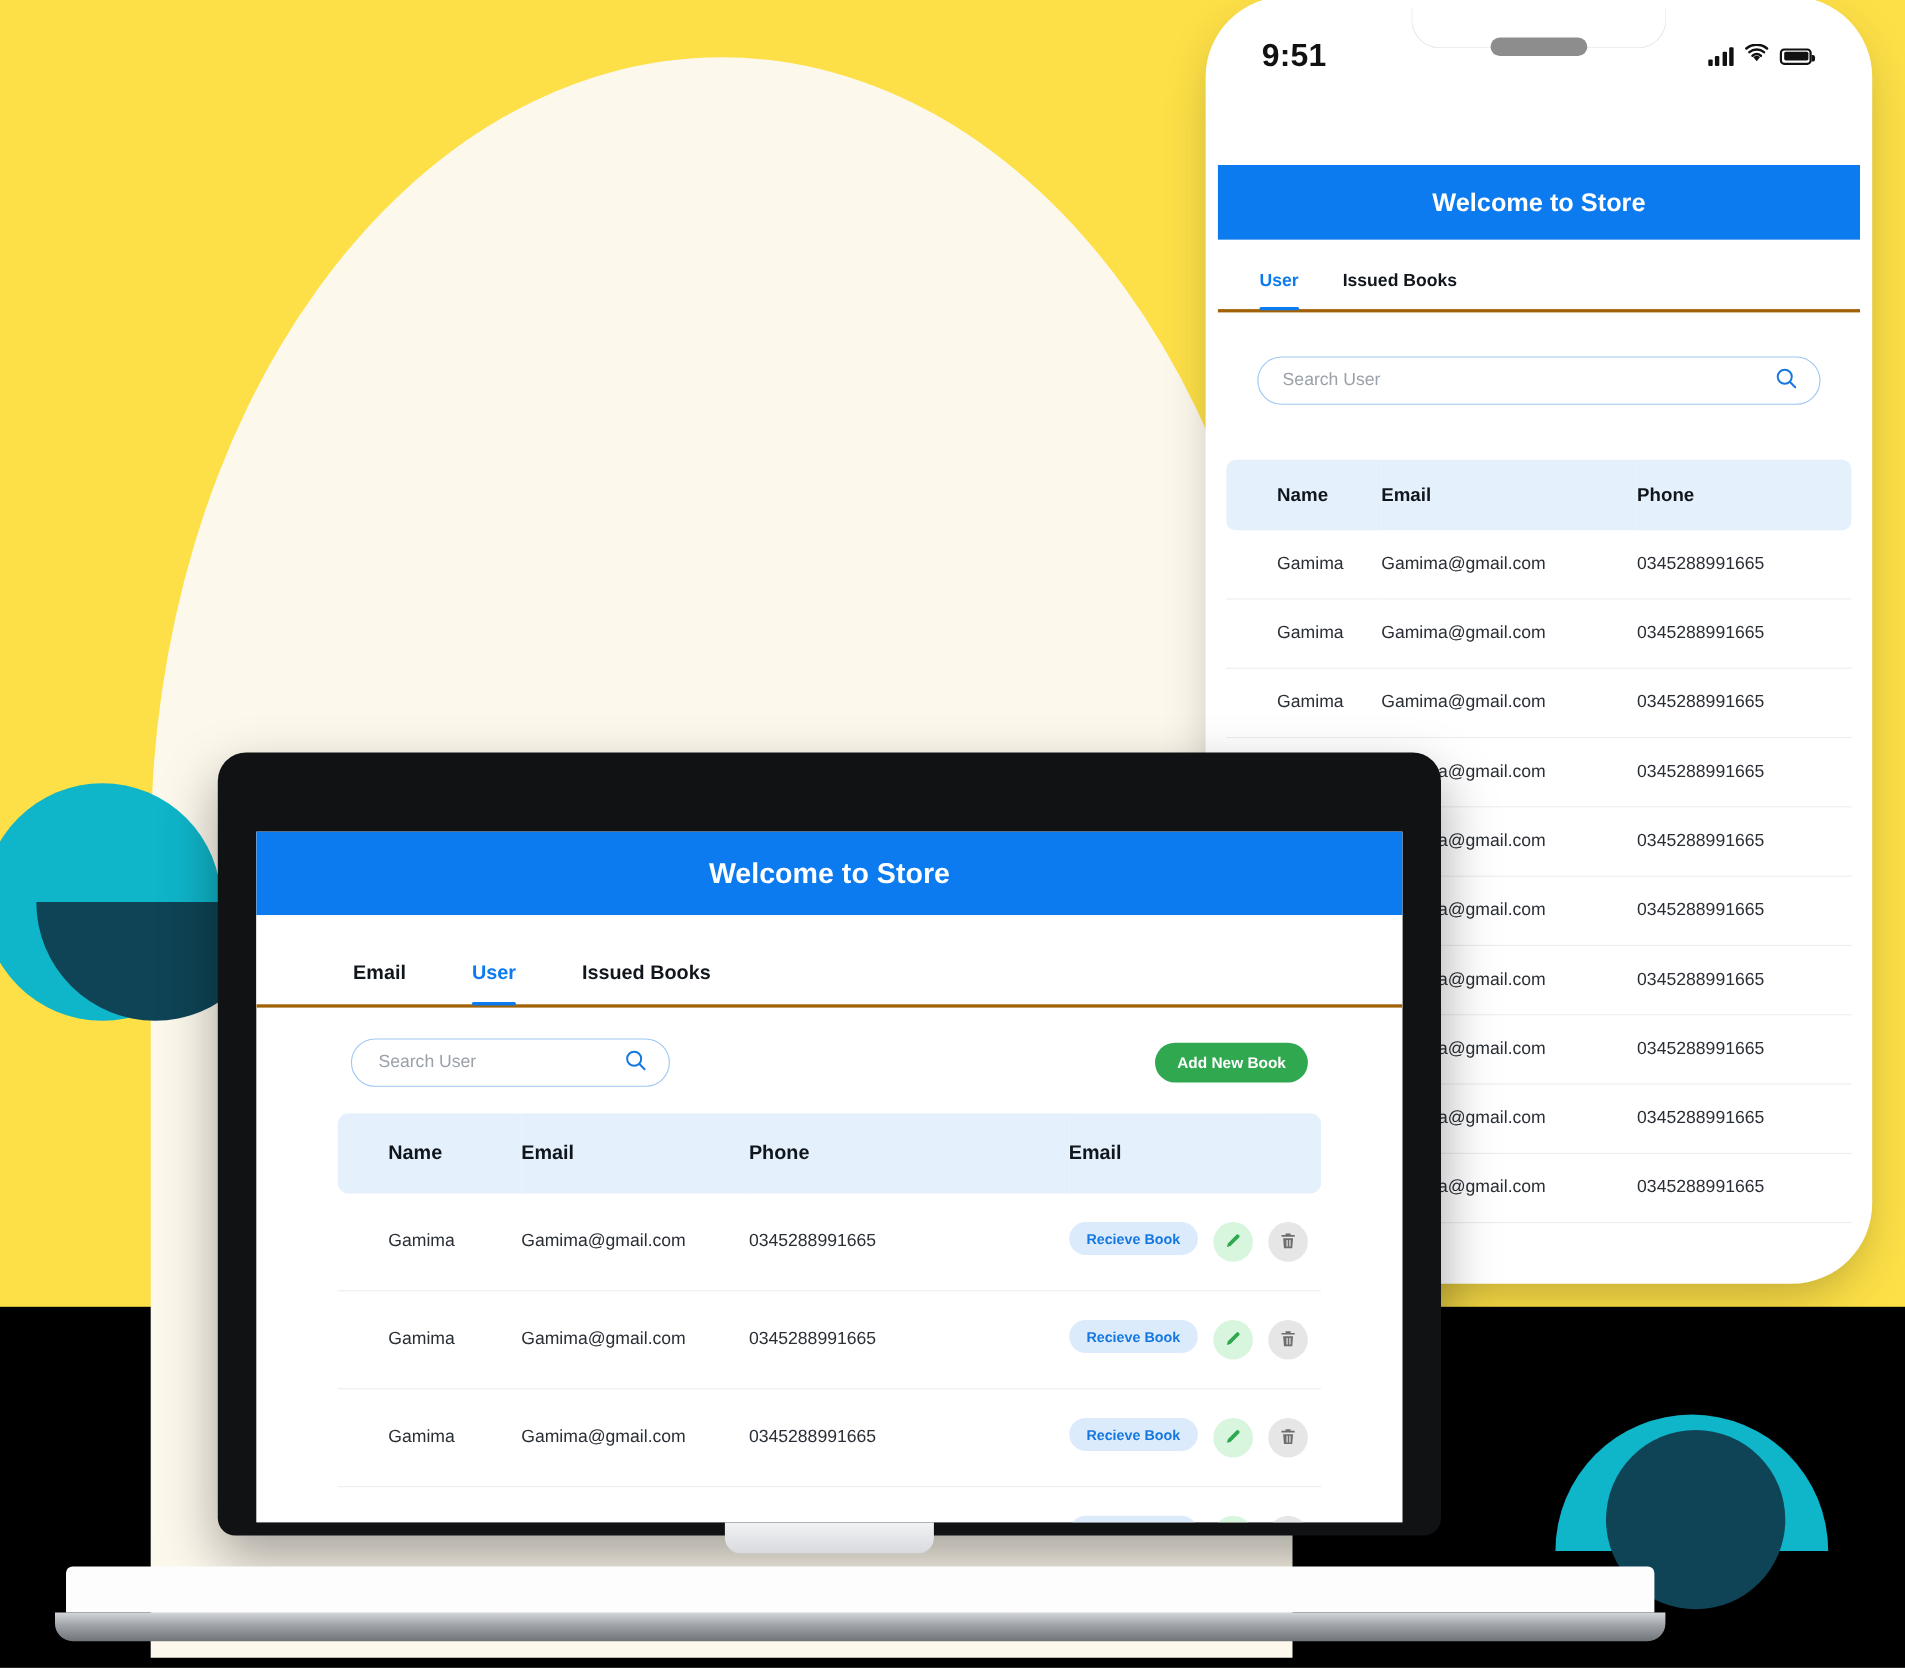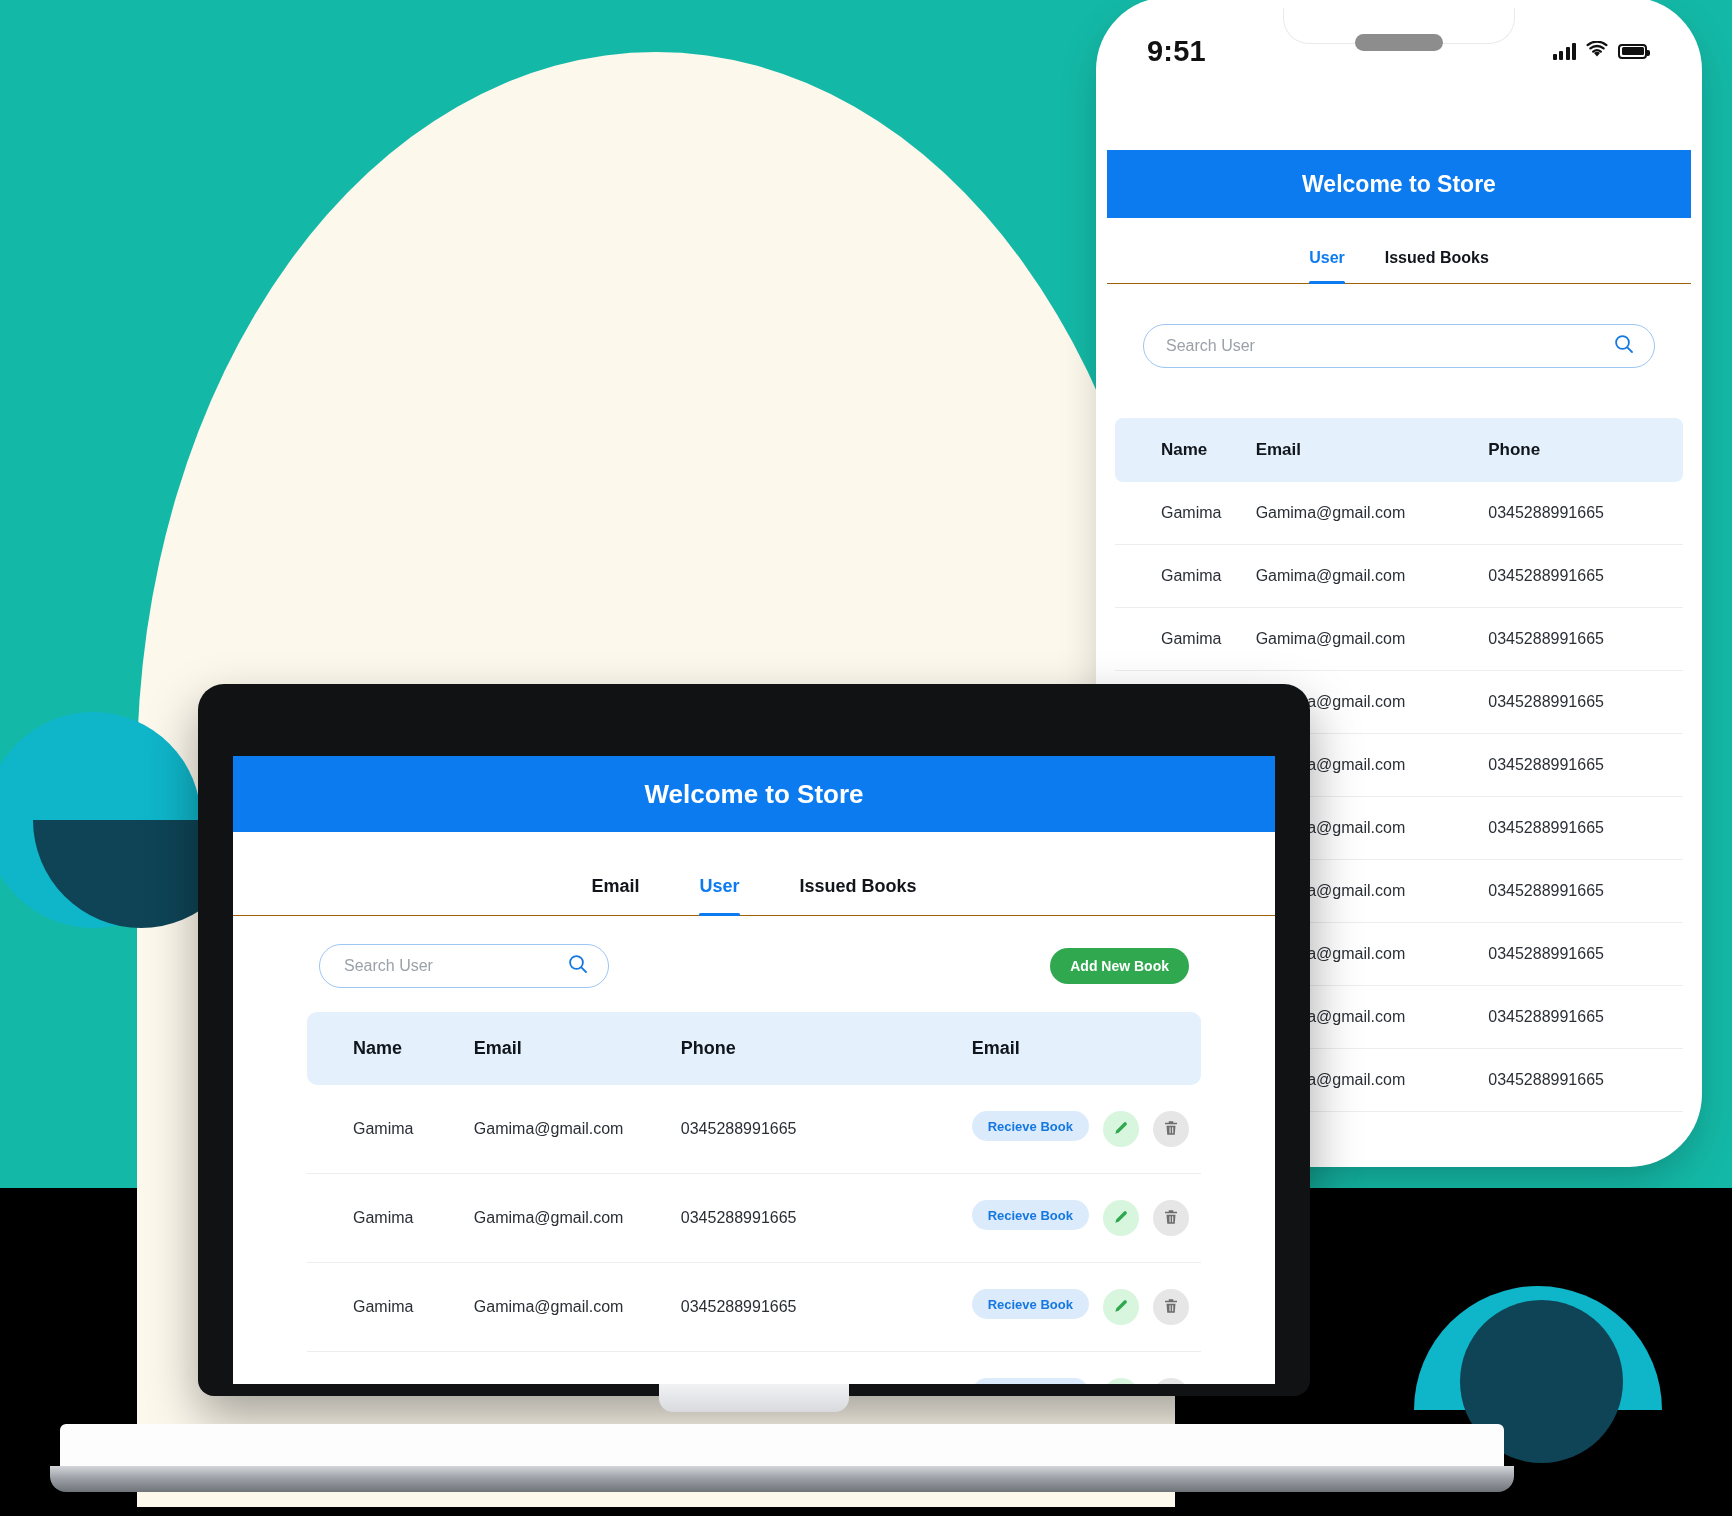--- a/index.html
+++ b/index.html
@@ -5,21 +5,21 @@
   * { box-sizing: border-box; margin: 0; padding: 0; }
   html, body {
     width: 1732px; height: 1516px;
     background: #000;
     font-family: "Liberation Sans", sans-serif;
     overflow: hidden;
   }
   #stage {
     position: relative;
     width: 1732px; height: 1188px;
-    background: #14b8a6;
+    background: #fde047;
   }
 
   
   .beige-blob {
     position: absolute;
     left: 137px; top: 52px;
     width: 1038px; height: 1455px;
     background: #FDF8EC;
     border-top-left-radius: 520px 720px;
     border-top-right-radius: 520px 720px;
@@ -129,22 +129,21 @@
   .app-header {
     position: absolute; left: 0; right: 0;
     height: 68px;
     display: flex; align-items: center; justify-content: center;
     color: #fff; font-weight: bold;
   }
   .phone .app-header { top: 142px; font-size: 23px; background: #0C7BF0; }
 
   .tabs {
     display: flex; align-items: flex-end;
-    border-bottom: 1px solid #a16207;
-    justify-content: center;
+    border-bottom: 3px solid #a16207;
   }
   .tab {
     font-weight: bold; color: #11161c;
     position: relative;
     padding-bottom: 14px;
   }
   .tab.active { color: #0C7BF0; }
   .tab.active::after {
     content: ""; position: absolute;
     left: 0; right: 0; bottom: -1px; height: 3px;

